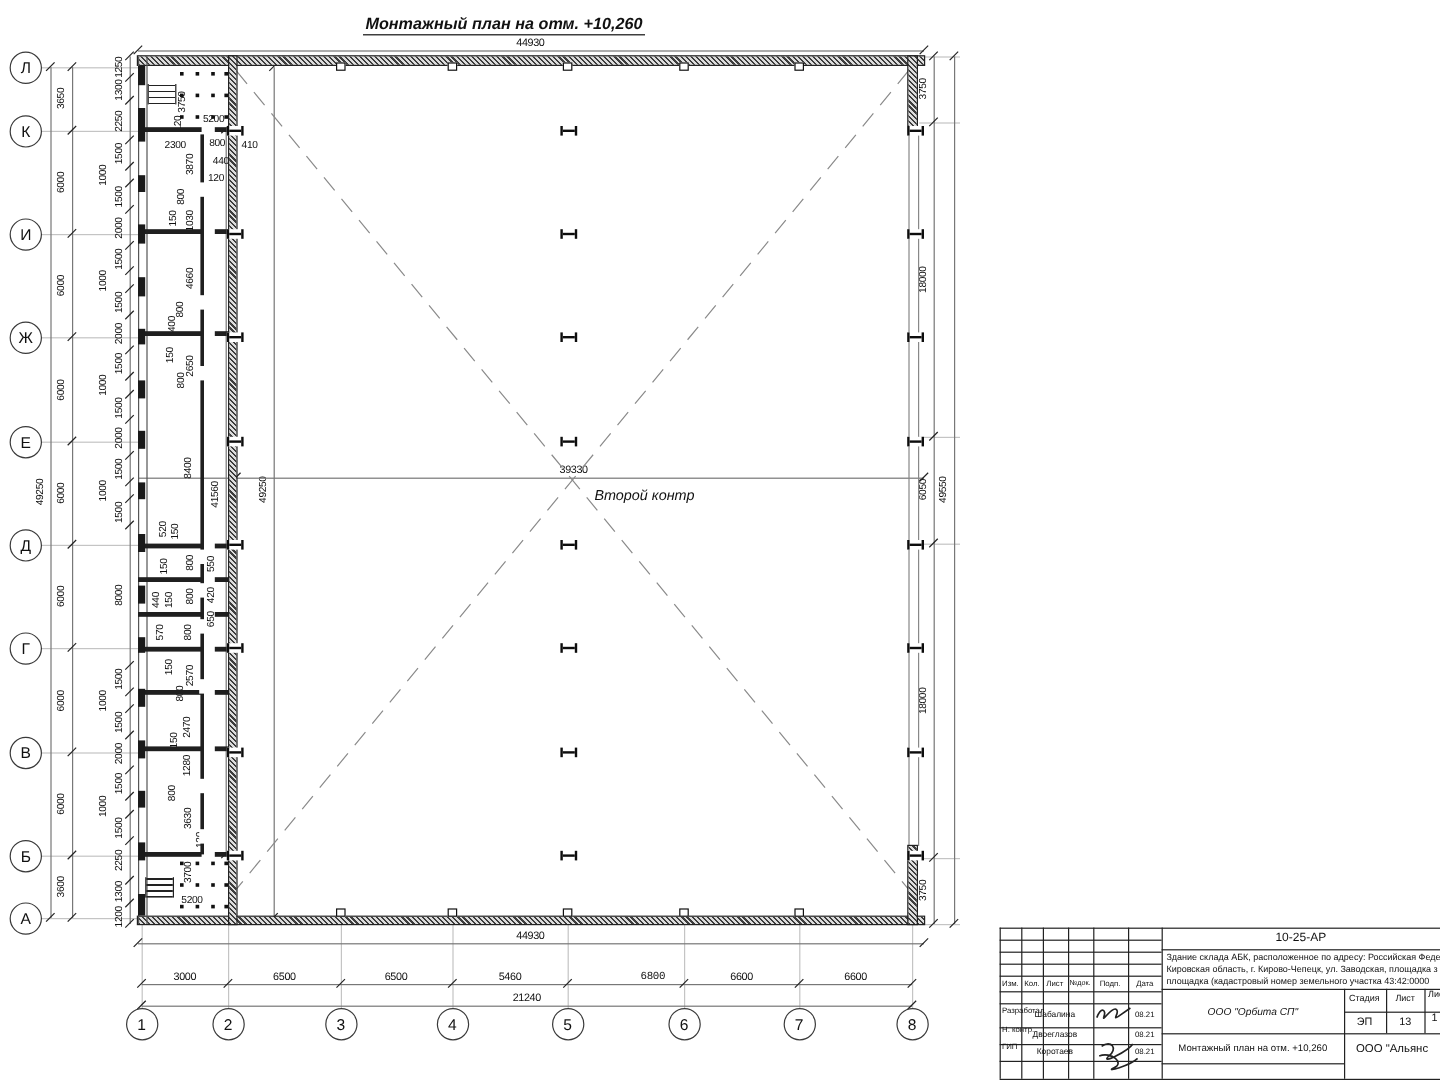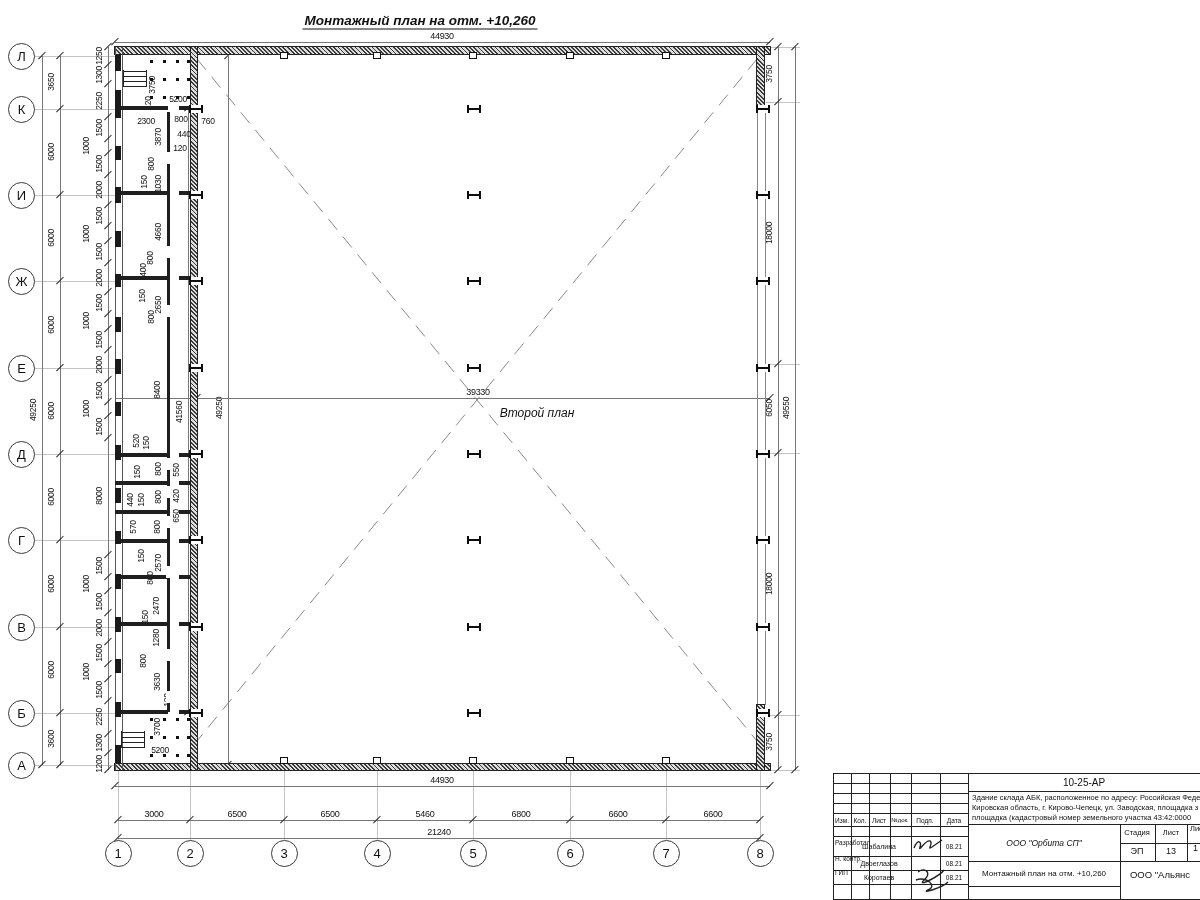--- a/index.html
+++ b/index.html
@@ -53,21 +53,21 @@
   <div class="wallH" style="left:115px;top:47px;width:655px;height:6.5px;"></div>
   <div class="wallH" style="left:115px;top:763.5px;width:655px;height:6.5px;"></div>
   <div style="position:absolute;left:115px;top:47px;width:6px;height:723px;border-left:1px solid #555;border-right:1px solid #555;z-index:3;"></div>
   <div class="wallH" style="left:191px;top:47px;width:6px;height:723px;"></div>
   <div class="wallS" style="left:167px;top:112px;width:3px;height:600px;"></div>
   <div class="wallH" style="left:757px;top:47px;width:6.5px;height:63px;"></div>
   <div class="wallH" style="left:757px;top:705px;width:6.5px;height:65px;"></div>
   <div style="position:absolute;left:757px;top:110px;width:6.5px;height:595px;border-left:1px solid #888;border-right:1px solid #888;z-index:2;"></div>
 
   <div id="plan-title">Монтажный план на отм. +10,260</div>
-  <div id="second-light">Второй план</div>
+  <div id="second-light">Второй контр</div>
 <div class="axln" style="left: 34px; top: 55.5px; width: 81px; height: 1px;"></div>
     <div class="circle" style="left: 8px; top: 42.5px;">Л</div>
     <div class="axln" style="left: 34px; top: 108.5px; width: 81px; height: 1px;"></div>
     <div class="circle" style="left: 8px; top: 95.5px;">К</div>
     <div class="axln" style="left: 34px; top: 194.5px; width: 81px; height: 1px;"></div>
     <div class="circle" style="left: 8px; top: 181.5px;">И</div>
     <div class="axln" style="left: 34px; top: 280.5px; width: 81px; height: 1px;"></div>
     <div class="circle" style="left: 8px; top: 267.5px;">Ж</div>
     <div class="axln" style="left: 34px; top: 367.5px; width: 81px; height: 1px;"></div>
     <div class="circle" style="left: 8px; top: 354.5px;">Е</div>
@@ -217,21 +217,21 @@
     <div class="tick" style="left: 279px; top: 819.4px;"></div>
     <div class="tick" style="left: 372px; top: 819.4px;"></div>
     <div class="tick" style="left: 468px; top: 819.4px;"></div>
     <div class="tick" style="left: 565px; top: 819.4px;"></div>
     <div class="tick" style="left: 661px; top: 819.4px;"></div>
     <div class="tick" style="left: 755px; top: 819.4px;"></div>
     <div class="lbl big" style="left: 154px; top: 814px;">3000</div>
     <div class="lbl big" style="left: 237px; top: 814px;">6500</div>
     <div class="lbl big" style="left: 330px; top: 814px;">6500</div>
     <div class="lbl big" style="left: 425px; top: 814px;">5460</div>
-    <div class="lbl big" style="left: 521px; top: 814px;">6800</div>
+    <div class="lbl big" style="left: 544px; top: 814px; font-family: Liberation Mono, monospace;">6800</div>
     <div class="lbl big" style="left: 618px; top: 814px;">6600</div>
     <div class="lbl big" style="left: 713px; top: 814px;">6600</div>
     <div class="dln" style="left: 118px; top: 837.5px; width: 642px; height: 1px;"></div>
     <div class="tick" style="left: 113px; top: 837.4px;"></div>
     <div class="tick" style="left: 755px; top: 837.4px;"></div>
     <div class="lbl big" style="left: 439px; top: 832px;">21240</div>
     <div class="dln" style="left: 187.5px; top: 108px; width: 1px; height: 604px;"></div>
     <div class="tick" style="left: 183px; top: 107.4px;"></div>
     <div class="tick" style="left: 183px; top: 711.4px;"></div>
     <div class="lbl rot" style="left: 179px; top: 412px;">41560</div>
@@ -241,21 +241,21 @@
     <div class="lbl rot" style="left: 219px; top: 408px;">49250</div>
     <div class="dln" style="left: 115px; top: 397.5px; width: 655px; height: 1px;"></div>
     <div class="tick" style="left: 192px; top: 397.4px;"></div>
     <div class="tick" style="left: 765px; top: 397.4px;"></div>
     <div class="lbl big" style="left: 478px; top: 392px;">39330</div>
     <div class="lbl" style="left: 178px; top: 99px;">5200</div>
     <div class="lbl rot" style="left: 152px; top: 85px;">3750</div>
     <div class="lbl rot" style="left: 148px; top: 103px;">120</div>
     <div class="lbl" style="left: 146px; top: 121px;">2300</div>
     <div class="lbl" style="left: 181px; top: 119px;">800</div>
-    <div class="lbl" style="left: 208px; top: 121px;">760</div>
+    <div class="lbl" style="left: 208px; top: 121px;">410</div>
     <div class="lbl" style="left: 184px; top: 134px;">440</div>
     <div class="lbl" style="left: 180px; top: 148px;">120</div>
     <div class="lbl rot" style="left: 158px; top: 137px;">3870</div>
     <div class="lbl rot" style="left: 151px; top: 164px;">800</div>
     <div class="lbl rot" style="left: 144px; top: 182px;">150</div>
     <div class="lbl rot" style="left: 158px; top: 184px;">1030</div>
     <div class="lbl rot" style="left: 158px; top: 232px;">4660</div>
     <div class="lbl rot" style="left: 150px; top: 258px;">800</div>
     <div class="lbl rot" style="left: 143px; top: 270px;">400</div>
     <div class="lbl rot" style="left: 142px; top: 296px;">150</div>

